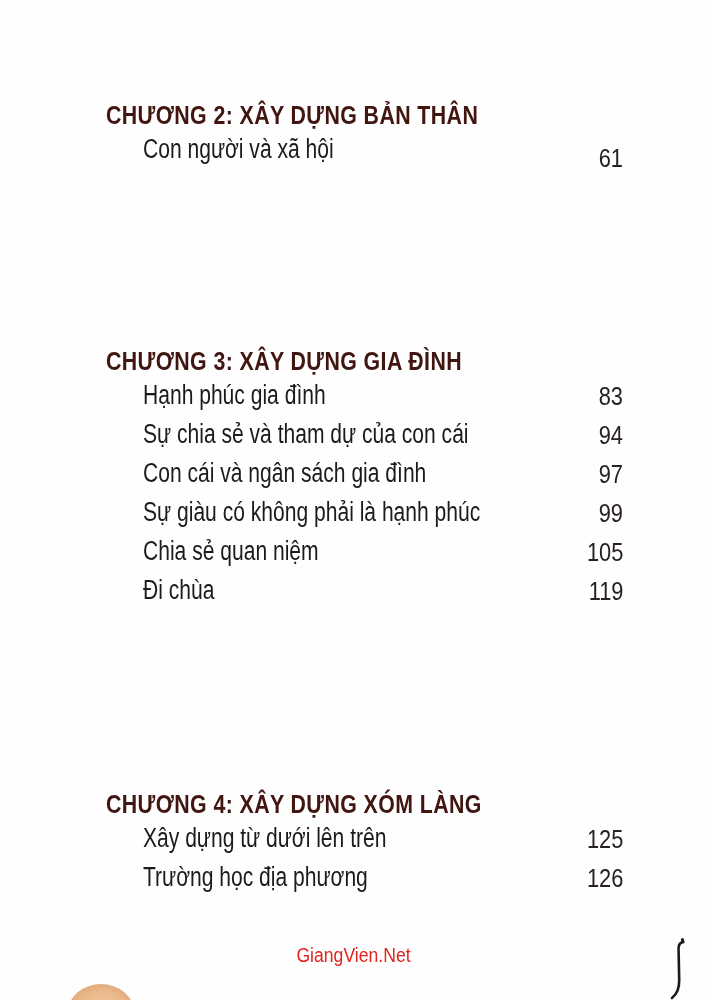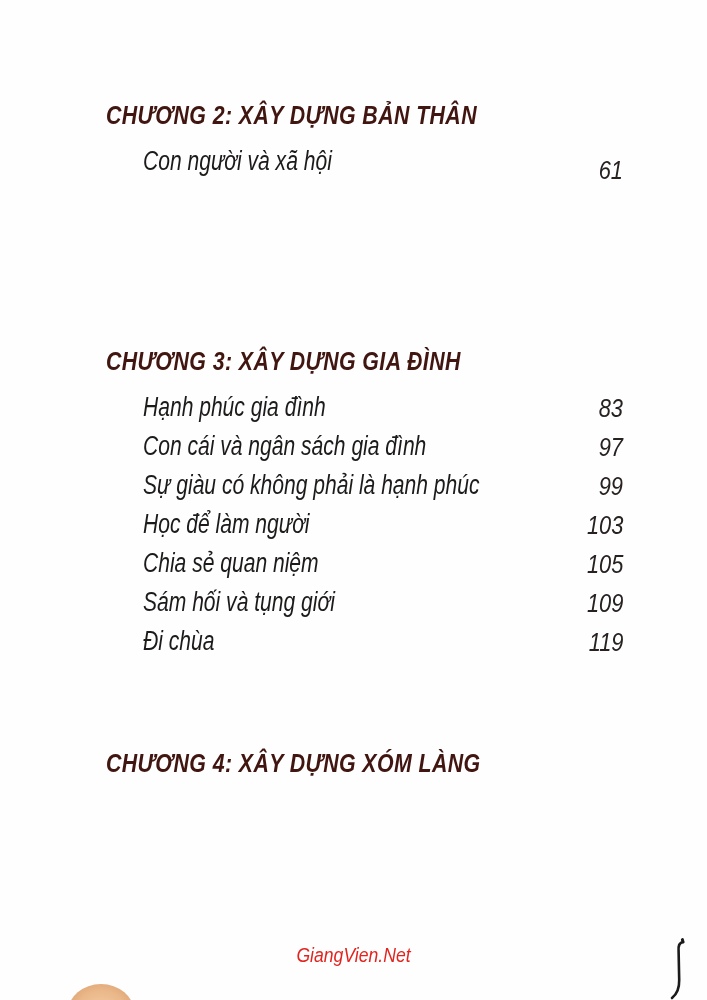--- a/index.html
+++ b/index.html
@@ -4,44 +4,43 @@
 <style>
   html, body { margin: 0; padding: 0; background: #888; }
   .page {
     position: relative;
     width: 707px;
     height: 1000px;
     margin: 0 auto;
     background: var(--paper, #fefefe);
     overflow: hidden;
     font-family: "Liberation Sans", sans-serif;
-    font-style: italic;
   }
   .toc {
     position: absolute;
     left: 106px;
     right: 84px;
     top: 0;
   }
   .toc-section { position: absolute; left: 0; right: 0; }
   .sec-0 { top: 100px; }
   .sec-1 { top: 346px; }
-  .sec-2 { top: 748px; }
+  .sec-2 { top: 789px; }
   .toc-heading {
     margin: 0;
     font-size: 26px;
     line-height: 30px;
     font-weight: 700;
     letter-spacing: 0.5px;
     color: var(--heading-color, #411510);
     transform: scaleX(0.82);
     transform-origin: left center;
     white-space: nowrap;
   }
-  .toc-rows { margin-top: 12px; padding-left: 37px; }
+  .toc-rows { padding-left: 37px; }
   .toc-row {
     display: flex;
     justify-content: space-between;
     align-items: center;
     height: 39px;
   }
   .sec-0 .toc-row { height: 40px; }
   .toc-title {
     font-size: 27px;
     line-height: 1.1;
@@ -108,56 +107,63 @@
 
   <section class="toc-section sec-1">
     <h2 class="toc-heading">CHƯƠNG 3: XÂY DỰNG GIA ĐÌNH</h2>
     <div class="toc-rows">
   <div class="toc-row">
     <span class="toc-title">Hạnh phúc gia đình</span>
     <span class="toc-page">83</span>
   </div>
 
 
+  <div class="toc-row">
+    <span class="toc-title">Sự chia sẻ và tham dự của con cái</span>
+    <span class="toc-page">94</span>
+  </div>
 
   <div class="toc-row">
     <span class="toc-title">Con cái và ngân sách gia đình</span>
     <span class="toc-page">97</span>
   </div>
 
   <div class="toc-row">
     <span class="toc-title">Sự giàu có không phải là hạnh phúc</span>
     <span class="toc-page">99</span>
   </div>
 
-  <div class="toc-row">
-    <span class="toc-title">Học để làm người</span>
-    <span class="toc-page">103</span>
-  </div>
 
   <div class="toc-row">
     <span class="toc-title">Chia sẻ quan niệm</span>
     <span class="toc-page">105</span>
   </div>
 
-  <div class="toc-row">
-    <span class="toc-title">Sám hối và tụng giới</span>
-    <span class="toc-page">109</span>
-  </div>
 
   <div class="toc-row">
     <span class="toc-title">Đi chùa</span>
     <span class="toc-page">119</span>
   </div>
 
 </div>
   </section>
 
   <section class="toc-section sec-2">
     <h2 class="toc-heading">CHƯƠNG 4: XÂY DỰNG XÓM LÀNG</h2>
+    <div class="toc-rows">
+  <div class="toc-row">
+    <span class="toc-title">Xây dựng từ dưới lên trên</span>
+    <span class="toc-page">125</span>
+  </div>
+
+  <div class="toc-row">
+    <span class="toc-title">Trường học địa phương</span>
+    <span class="toc-page">126</span>
+  </div>
+</div>
   </section>
 </main>
 
   <div class="watermark">GiangVien.Net</div>
 
   <svg class="page-edge" viewBox="0 0 22 62" xmlns="http://www.w3.org/2000/svg">
     <path d="M13 4 C 9 4.5, 8.2 8, 8.6 13 L 9.2 42 C 9.4 50, 7 56, 2 60" fill="none" stroke="#1b1b1b" stroke-width="2.6" stroke-linecap="round"></path>
     <path d="M13 4 L 12.4 1.6" fill="none" stroke="#1b1b1b" stroke-width="3" stroke-linecap="round"></path>
   </svg>
 

